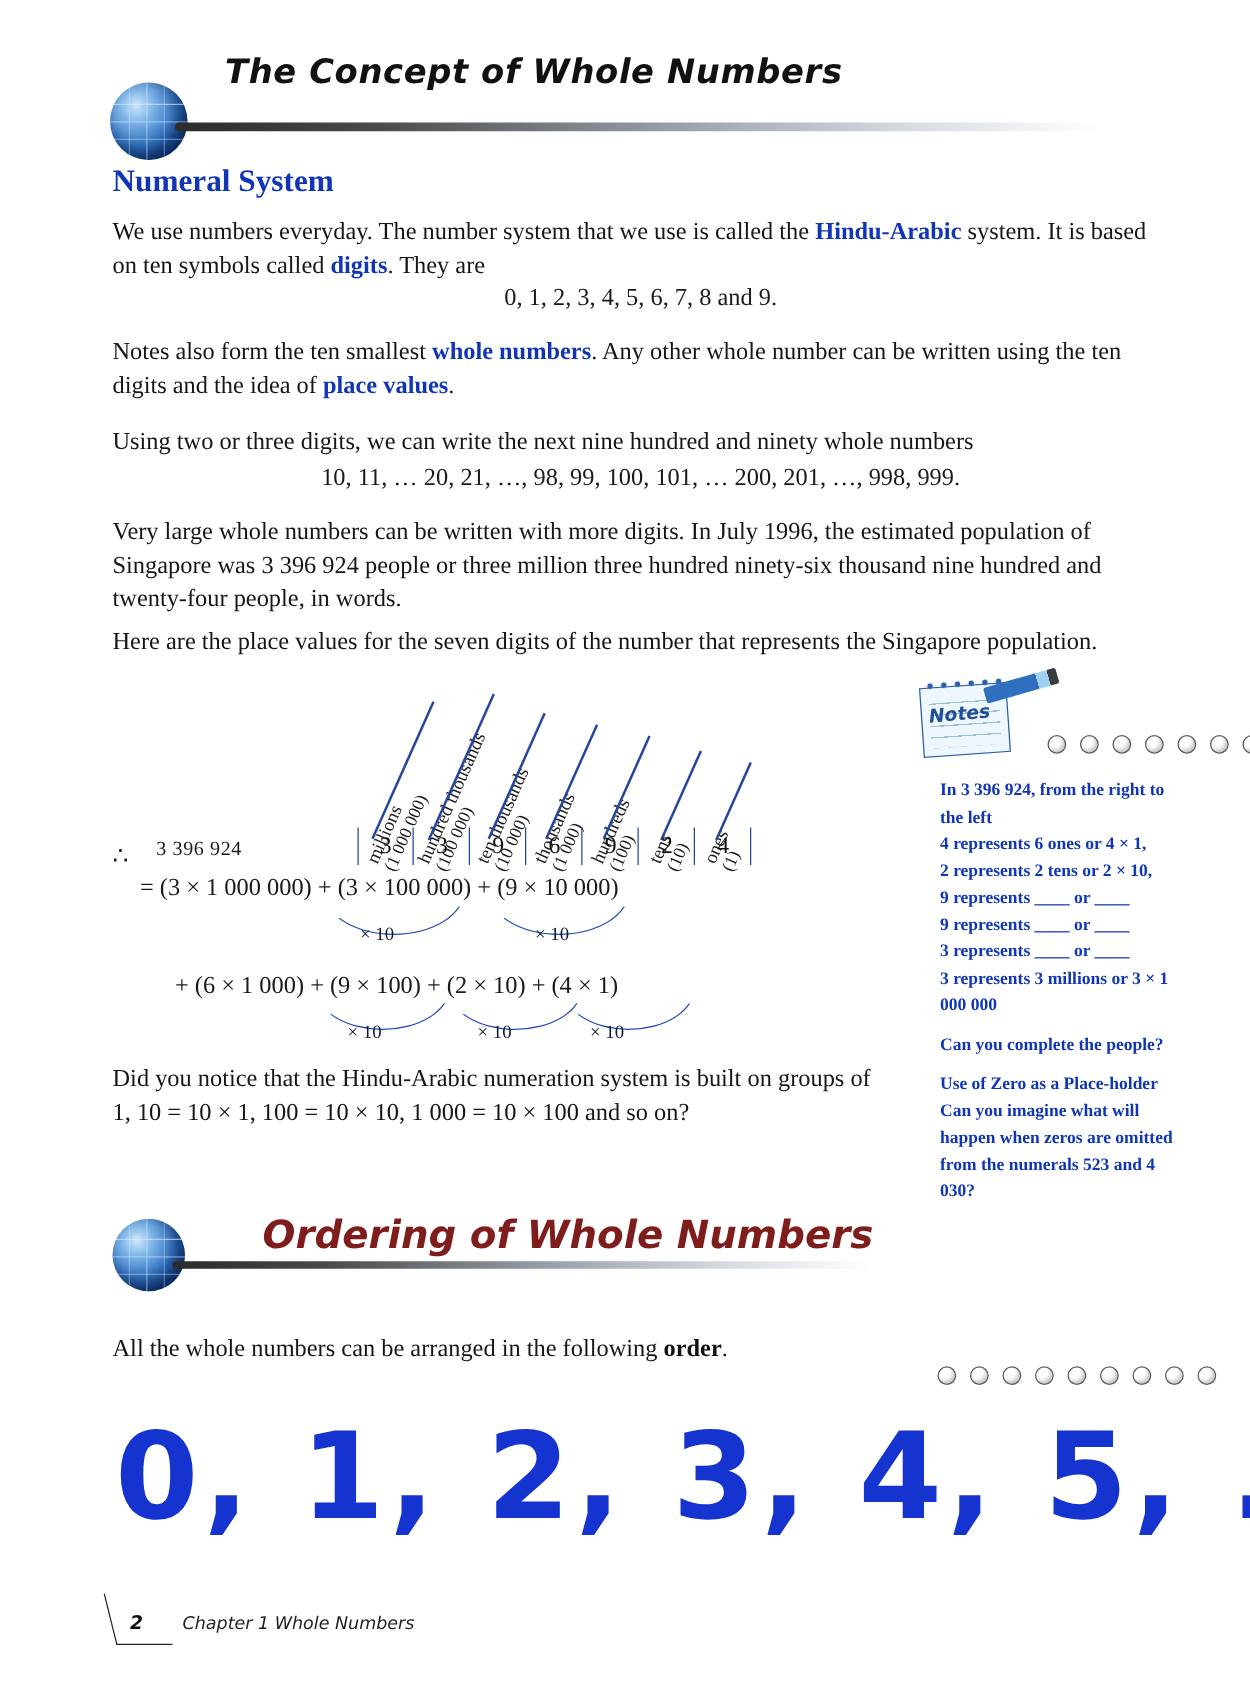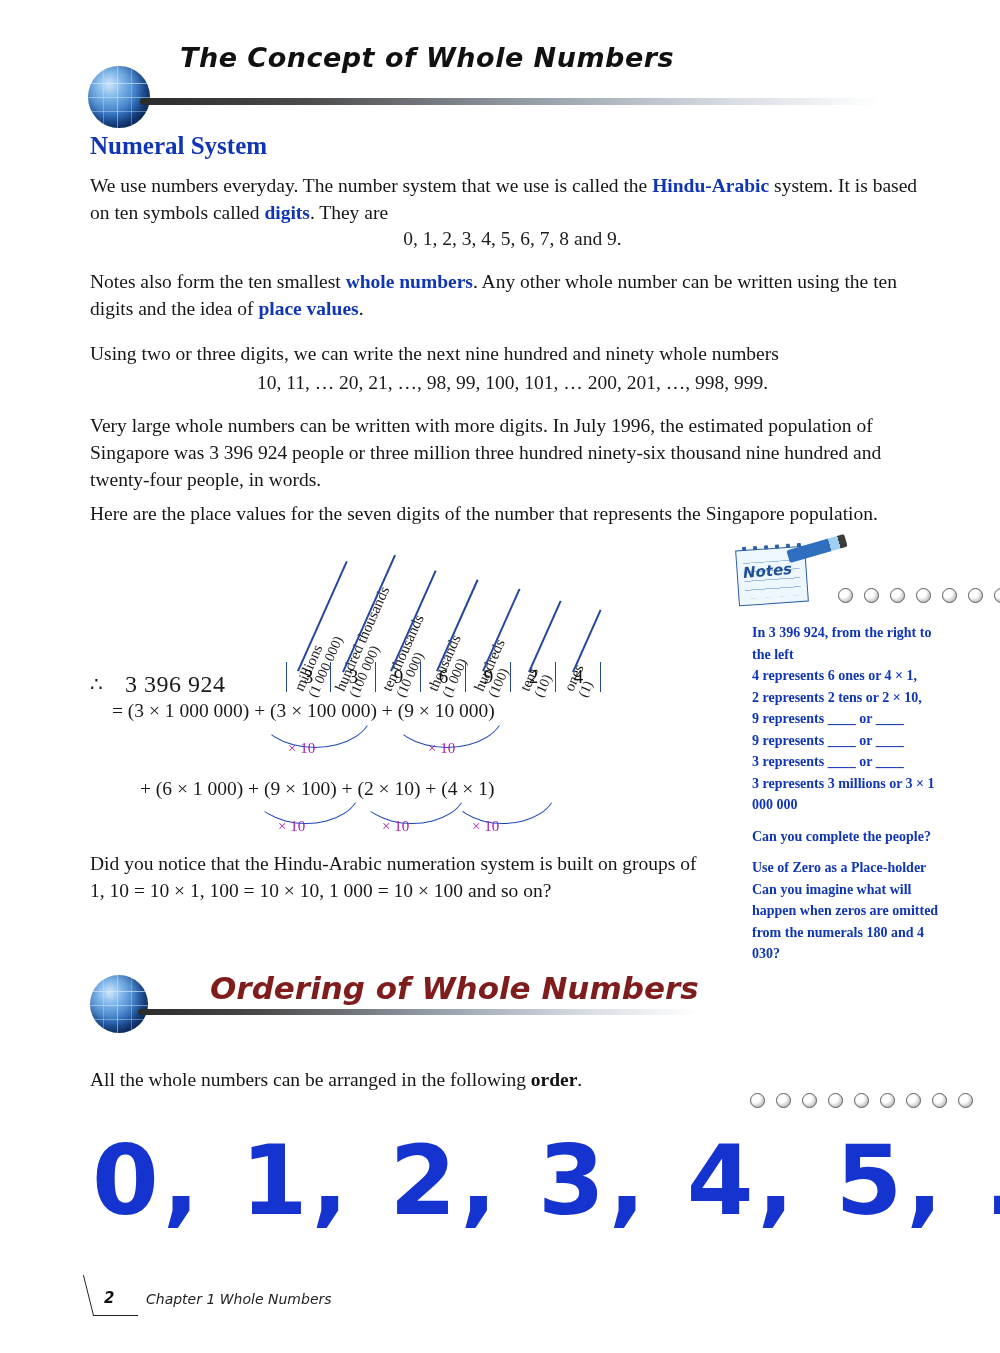--- a/index.html
+++ b/index.html
@@ -187,41 +187,41 @@
   .therefore {
     position: absolute;
     left: 90px;
     top: 672px;
     font-size: 20px;
   }
   .num-main {
     position: absolute;
     left: 125px;
     top: 671px;
-    font-size: 24px;
+    font-size: 16px;
     letter-spacing: .5px;
   }
   .expand1 {
     position: absolute;
     left: 112px;
     top: 700px;
     font-size: 19.5px;
     white-space: nowrap;
   }
   .expand2 {
     position: absolute;
     left: 140px;
     top: 778px;
     font-size: 19.5px;
     white-space: nowrap;
   }
   .mul-lbl {
     position: absolute;
     font-size: 15px;
-    color: #a21caf;
+    color: #0f172a;
   }
   .arc {
     position: absolute;
     border: 1.6px solid #1c49b7;
     border-top-color: transparent;
     border-left-color: transparent;
     border-right-color: transparent;
     border-radius: 50%/0 0 100% 100%;
   }
 
@@ -525,21 +525,21 @@
   <div class="note-body">
     <p class="tight">In 3 396 924, from the right to the left</p>
     <p class="tight">4 represents 6 ones or 4 × 1,</p>
     <p class="tight">2 represents 2 tens or 2 × 10,</p>
     <p class="tight">9 represents ____ or ____</p>
     <p class="tight">9 represents ____ or ____</p>
     <p class="tight">3 represents ____ or ____</p>
     <p>3 represents 3 millions or 3 × 1 000 000</p>
     <p>Can you complete the people?</p>
     <p class="tight">Use of Zero as a Place-holder</p>
-    <p>Can you imagine what will happen when zeros are omitted from the numerals 180 and 4 030?</p>
+    <p>Can you imagine what will happen when zeros are omitted from the numerals 523 and 4 030?</p>
   </div>
 
   <div class="dots-row" style="left:750px; top:1093px;">
     <span class="dot"></span>
     <span class="dot"></span>
     <span class="dot"></span>
     <span class="dot"></span>
     <span class="dot"></span>
     <span class="dot"></span>
     <span class="dot"></span>

